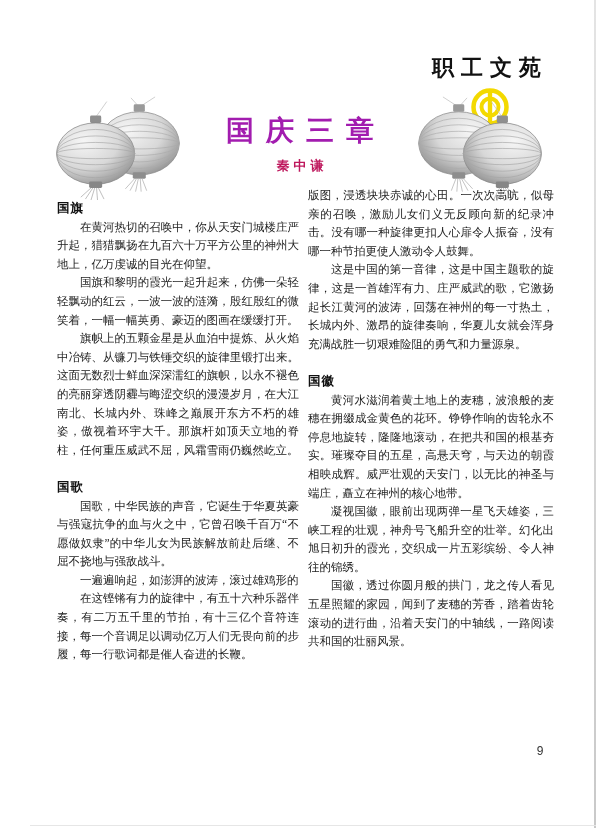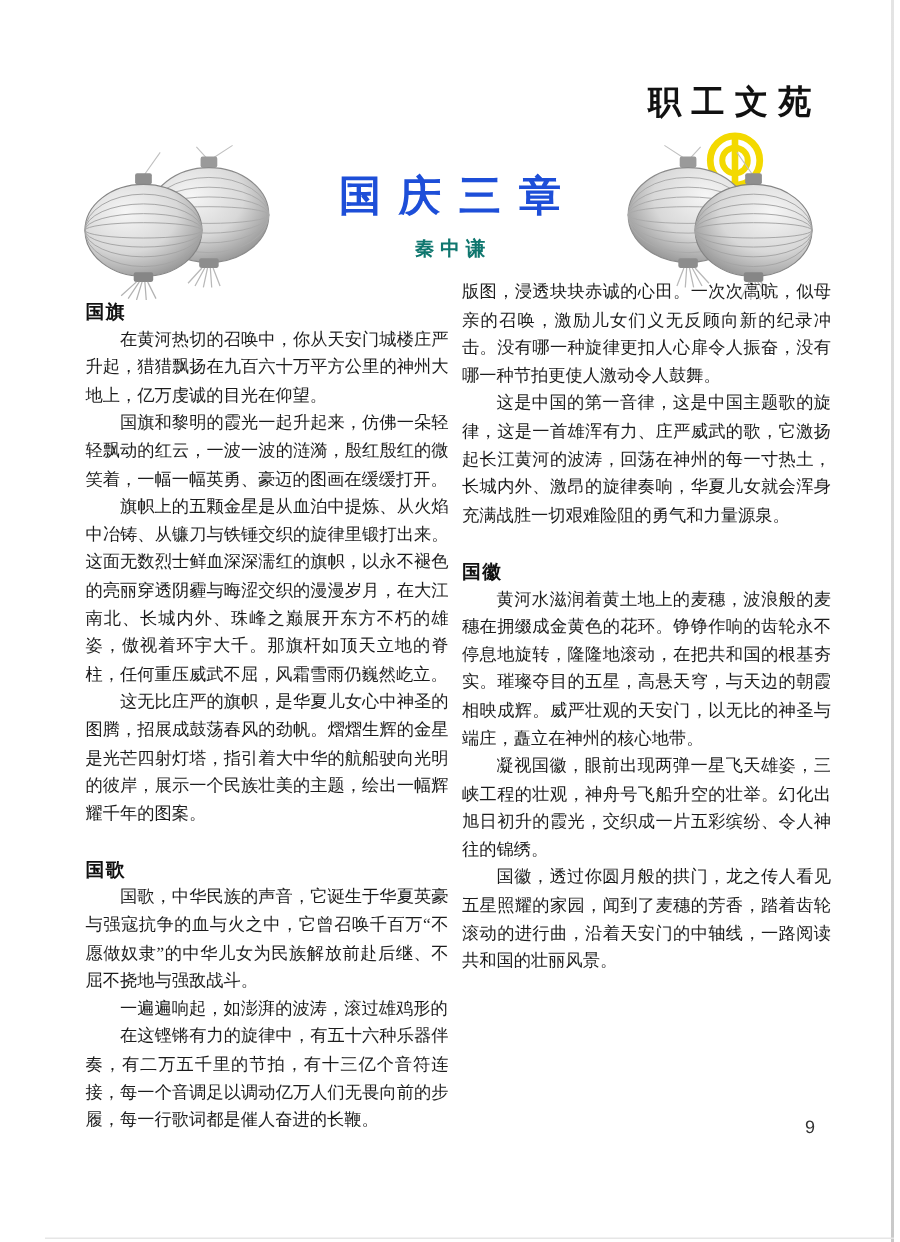--- a/index.html
+++ b/index.html
@@ -28,26 +28,26 @@
   }
   .header-label{
     font-weight:bold;font-size:22px;color:#111;
     letter-spacing:7px;line-height:1;
     font-family:"Liberation Sans","DejaVu Sans",sans-serif;
   }
   .logo{width:40px;height:40px;display:block;}
   
   .title{
     position:absolute;top:112px;left:0;width:600px;
-    text-align:center;font-size:28px;font-weight:bold;color:#1d4ed8;
+    text-align:center;font-size:28px;font-weight:bold;color:#a21caf;
     letter-spacing:12px;text-indent:12px;
   }
   .author{
     position:absolute;top:157px;left:0;width:600px;
-    text-align:center;font-size:13px;font-weight:bold;color:#0f766e;
+    text-align:center;font-size:13px;font-weight:bold;color:#be185d;
     letter-spacing:4px;text-indent:4px;
   }
   
   .lanterns{position:absolute;width:142px;height:104px;}
   .lanterns.left{left:46px;top:96px;}
   .lanterns.right{left:410px;top:96px;transform:scaleX(-1);}
   
   .column{
     position:absolute;top:186px;
     font-size:11.5px;line-height:18.6px;color:#1c1c1c;
@@ -144,21 +144,20 @@
   </svg>
 
   <div class="title">国庆三章</div>
   <div class="author">秦中谦</div>
 
   <div class="column left">
     <div class="sec-heading first">国旗</div>
     <p class="para">在黄河热切的召唤中，你从天安门城楼庄严升起，猎猎飘扬在九百六十万平方公里的神州大地上，亿万虔诚的目光在仰望。</p>
     <p class="para">国旗和黎明的霞光一起升起来，仿佛一朵轻轻飘动的红云，一波一波的涟漪，殷红殷红的微笑着，一幅一幅英勇、豪迈的图画在缓缓打开。</p>
     <p class="para">旗帜上的五颗金星是从血泊中提炼、从火焰中冶铸、从镰刀与铁锤交织的旋律里锻打出来。这面无数烈士鲜血深深濡红的旗帜，以永不褪色的亮丽穿透阴霾与晦涩交织的漫漫岁月，在大江南北、长城内外、珠峰之巅展开东方不朽的雄姿，傲视着环宇大千。那旗杆如顶天立地的脊柱，任何重压威武不屈，风霜雪雨仍巍然屹立。</p>
-    <p class="para">这无比庄严的旗帜，是华夏儿女心中神圣的图腾，招展成鼓荡春风的劲帆。熠熠生辉的金星是光芒四射灯塔，指引着大中华的航船驶向光明的彼岸，展示一个民族壮美的主题，绘出一幅辉耀千年的图案。</p>
     <div class="sec-heading">国歌</div>
     <p class="para">国歌，中华民族的声音，它诞生于华夏英豪与强寇抗争的血与火之中，它曾召唤千百万“不愿做奴隶”的中华儿女为民族解放前赴后继、不屈不挠地与强敌战斗。</p>
     <p class="para">一遍遍响起，如澎湃的波涛，滚过雄鸡形的</p>
     <p class="para">在这铿锵有力的旋律中，有五十六种乐器伴奏，有二万五千里的节拍，有十三亿个音符连接，每一个音调足以调动亿万人们无畏向前的步履，每一行歌词都是催人奋进的长鞭。</p>
   </div>
 
   <div class="column right">
     <p class="para no-indent">版图，浸透块块赤诚的心田。一次次高吭，似母亲的召唤，激励儿女们义无反顾向新的纪录冲击。没有哪一种旋律更扣人心扉令人振奋，没有哪一种节拍更使人激动令人鼓舞。</p>
     <p class="para">这是中国的第一音律，这是中国主题歌的旋律，这是一首雄浑有力、庄严威武的歌，它激扬起长江黄河的波涛，回荡在神州的每一寸热土，长城内外、激昂的旋律奏响，华夏儿女就会浑身充满战胜一切艰难险阻的勇气和力量源泉。</p>
     <div class="sec-heading">国徽</div>

